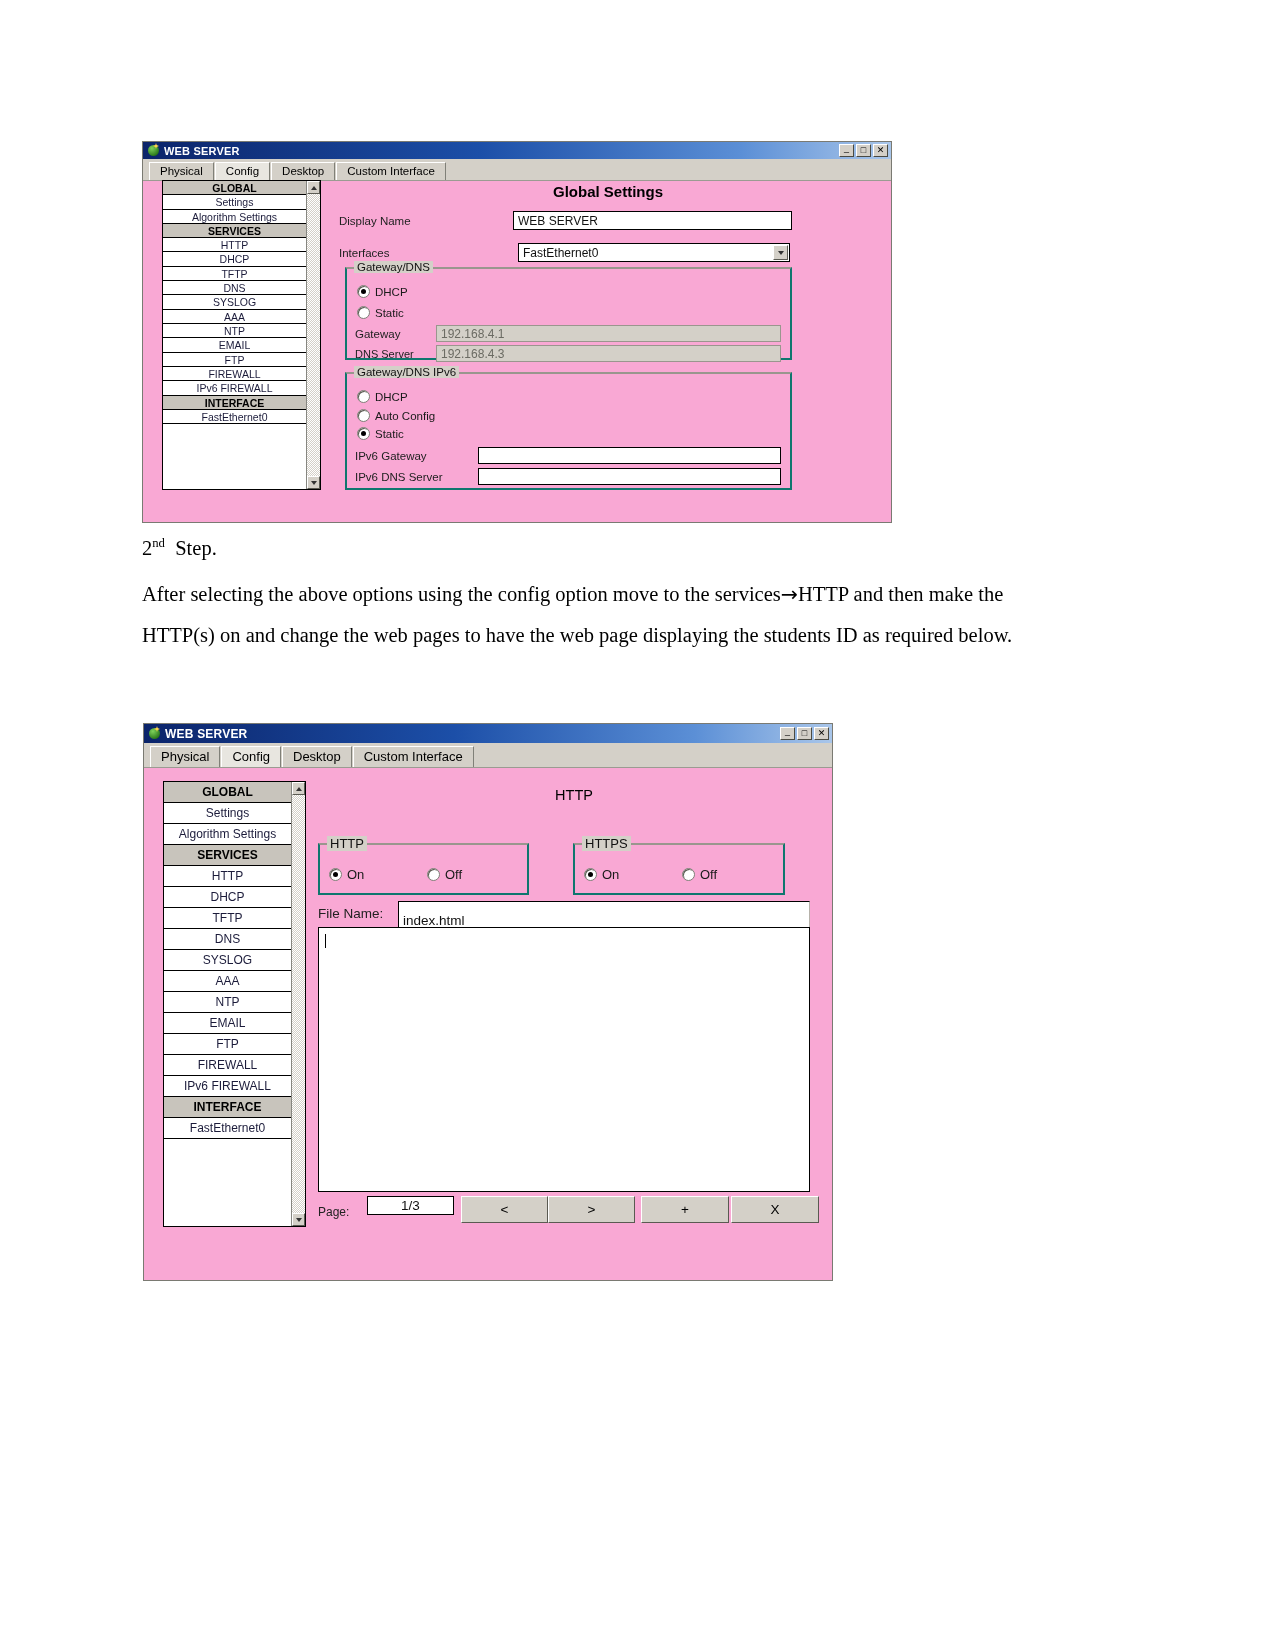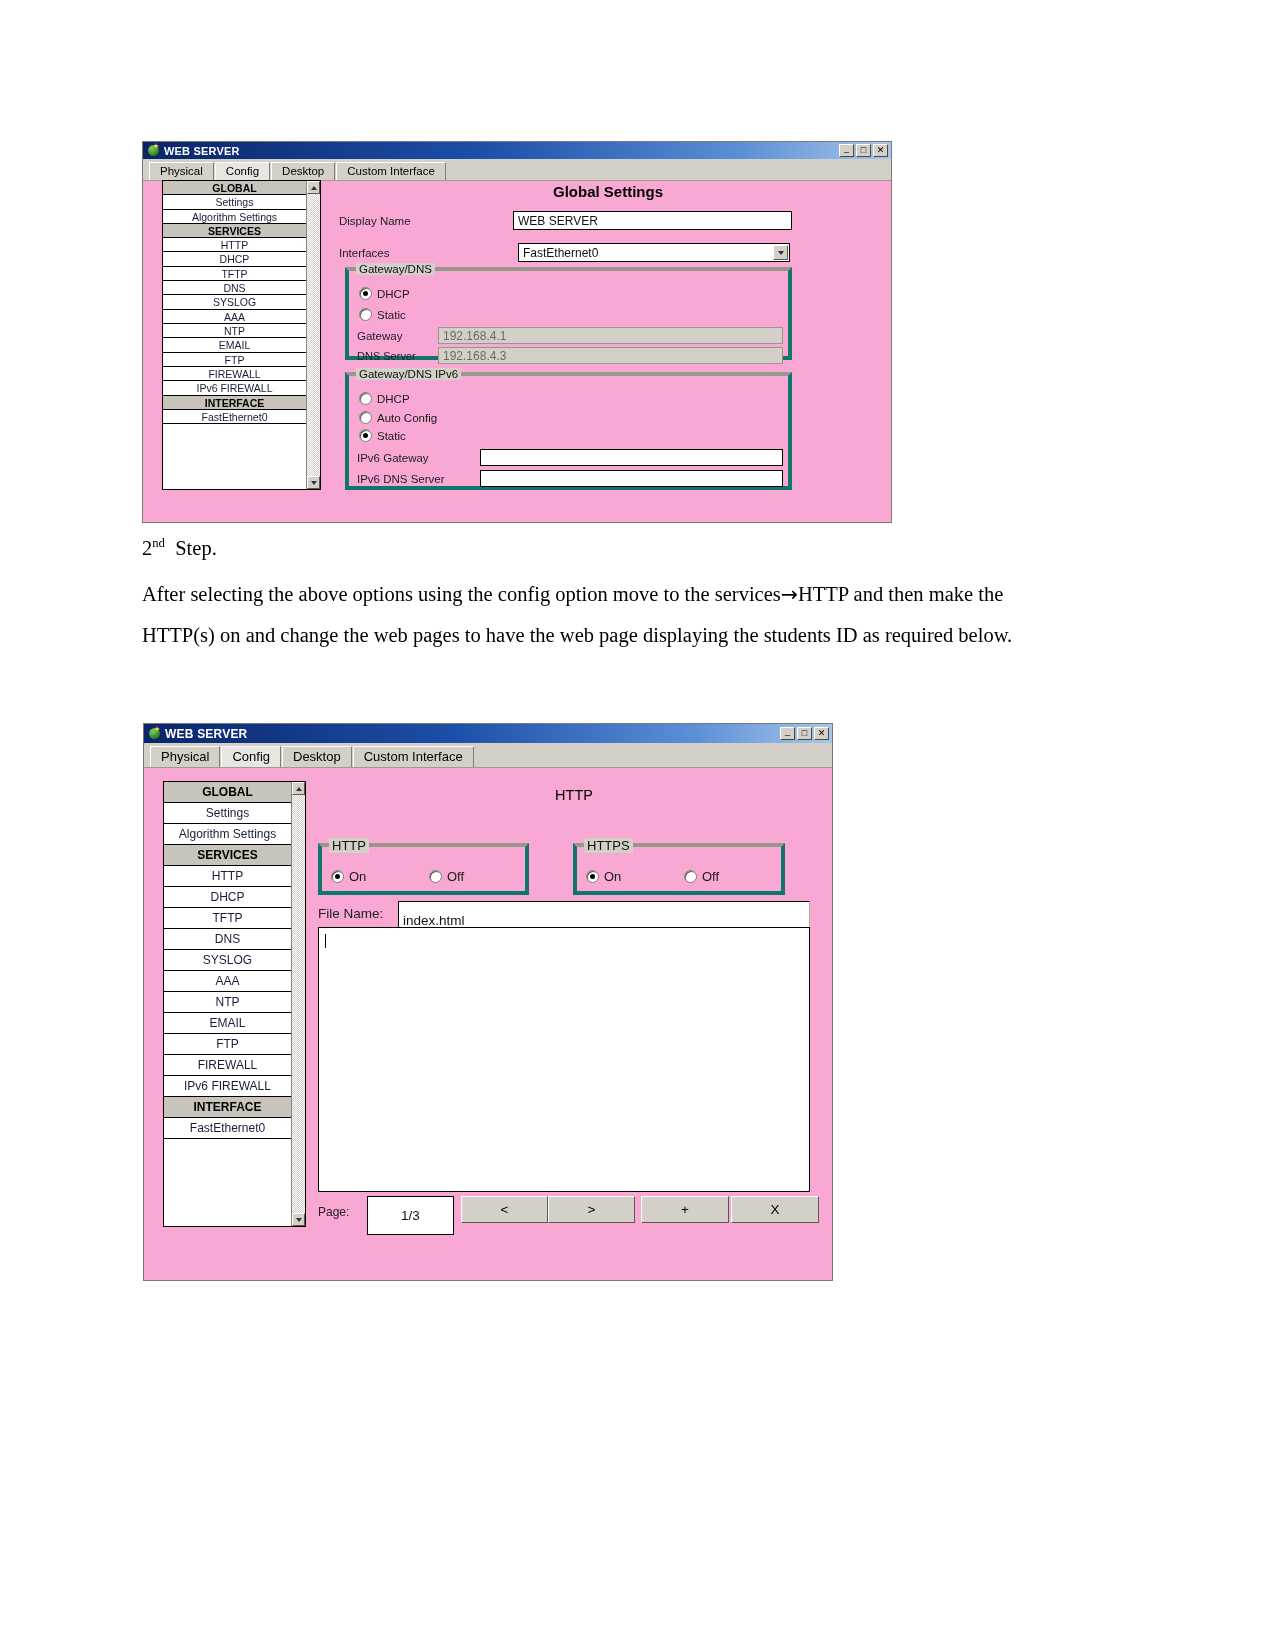--- a/index.html
+++ b/index.html
@@ -216,21 +216,21 @@
     border-bottom-color: #5a5a52;
     box-sizing: border-box;
     display: flex;
     align-items: center;
     justify-content: center;
   }
 
   
   .groupbox {
     position: absolute;
-    border: 4px solid #0f766e;
+    border: 2px solid #0f766e;
     border-top-color: #9a968e;
     box-sizing: border-box;
   }
   .groupbox > .gb-legend {
     position: absolute;
     top: -8px;
     left: 7px;
     background: #d4d0c8;
     padding: 0 3px;
     color: #111;
@@ -519,18 +519,18 @@
       <span class="rlabel">Off</span>
     </div>
   </div>
 
   <div class="field-label" style="left:174px; top:182px; font-size:13.5px;">File Name:</div>
   <div class="text-input" style="left:254px; top:177px; width:412px; height:39px; font-size:13.5px; border-color:#000 #b6b2aa #b6b2aa #000;">index.html</div>
 
   <div class="code-area" style="left:174px; top:203px; width:492px; height:265px; font-size:13px; font-family:'Liberation Sans', sans-serif;"><span class="caret"></span></div>
 
   <div class="field-label" style="left:174px; top:481px; font-size:12px;">Page:</div>
-  <div class="text-input" style="left:223px; top:472px; width:87px; height:39px; font-size:13.5px; justify-content:center; padding-left:0;">1/3</div>
+  <div class="text-input" style="left:223px; top:472px; width:87px; height:19px; font-size:13.5px; justify-content:center; padding-left:0;">1/3</div>
   <div class="btn" style="left:317px; top:472px; width:87px; height:27px; font-size:13.5px;">&lt;</div>
   <div class="btn" style="left:404px; top:472px; width:87px; height:27px; font-size:13.5px;">&gt;</div>
   <div class="btn" style="left:497px; top:472px; width:88px; height:27px; font-size:13.5px;">+</div>
   <div class="btn" style="left:587px; top:472px; width:88px; height:27px; font-size:13.5px;">X</div>
 </div>
 
 </body></html>

